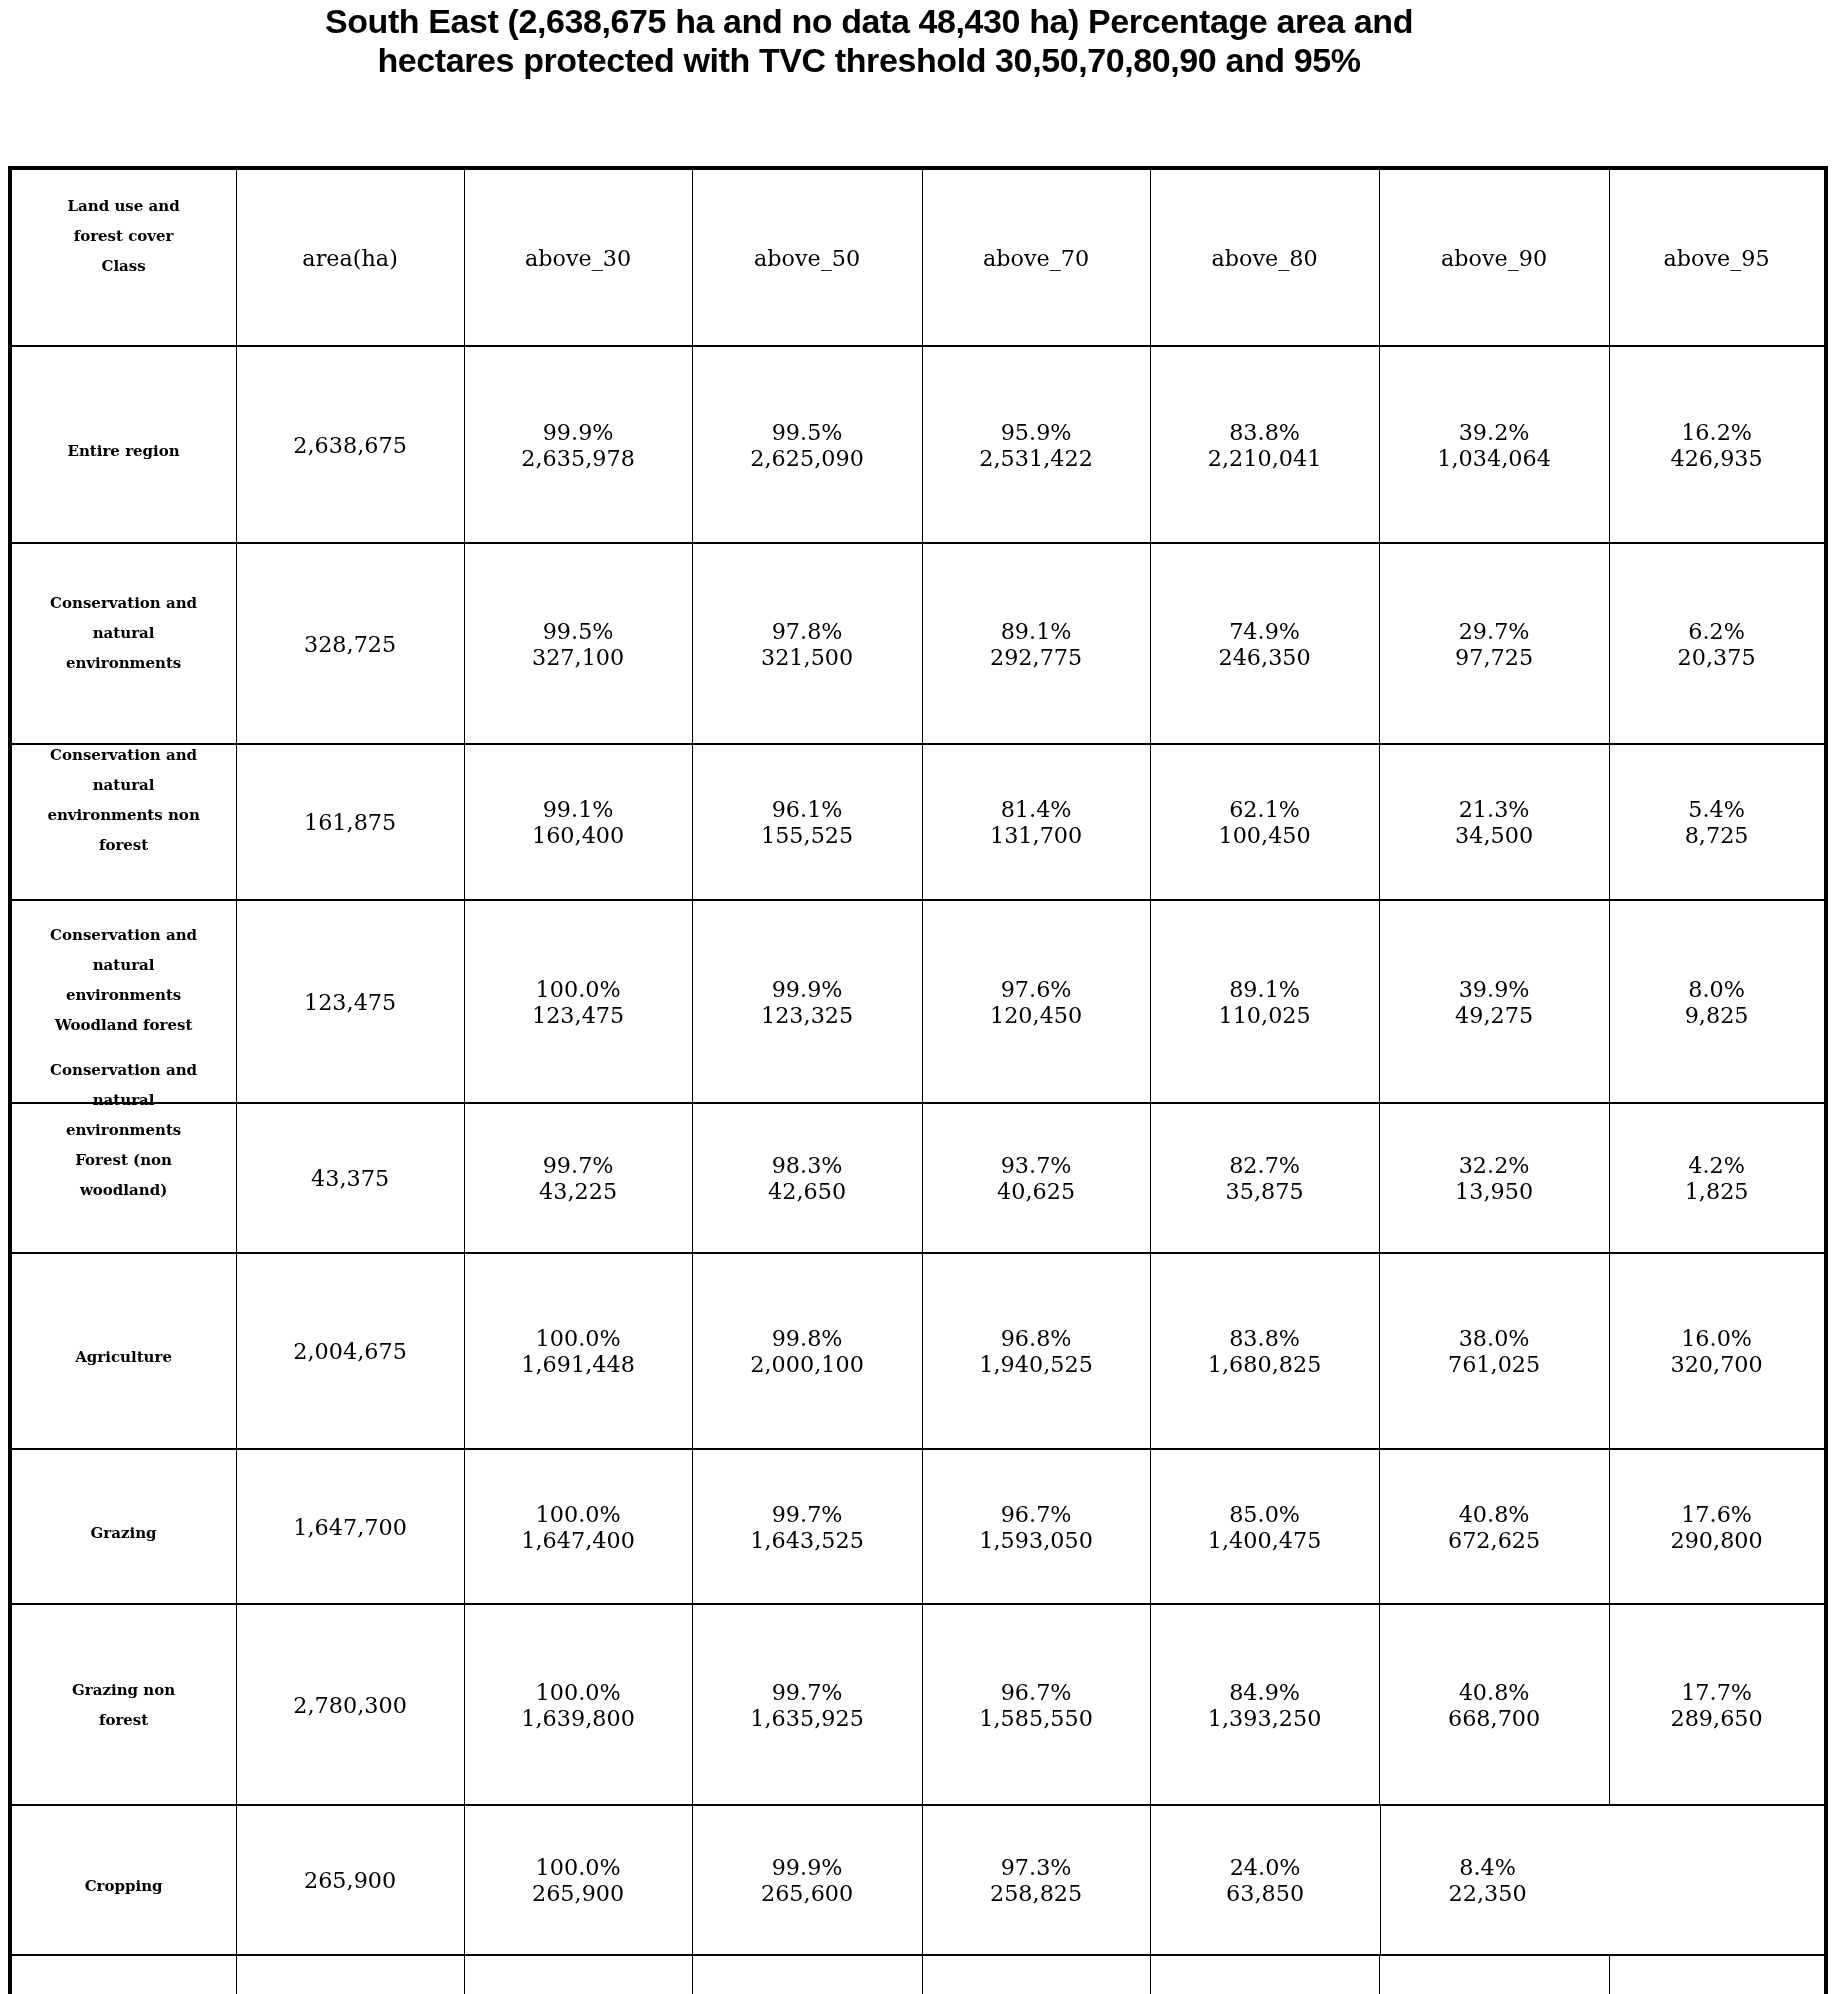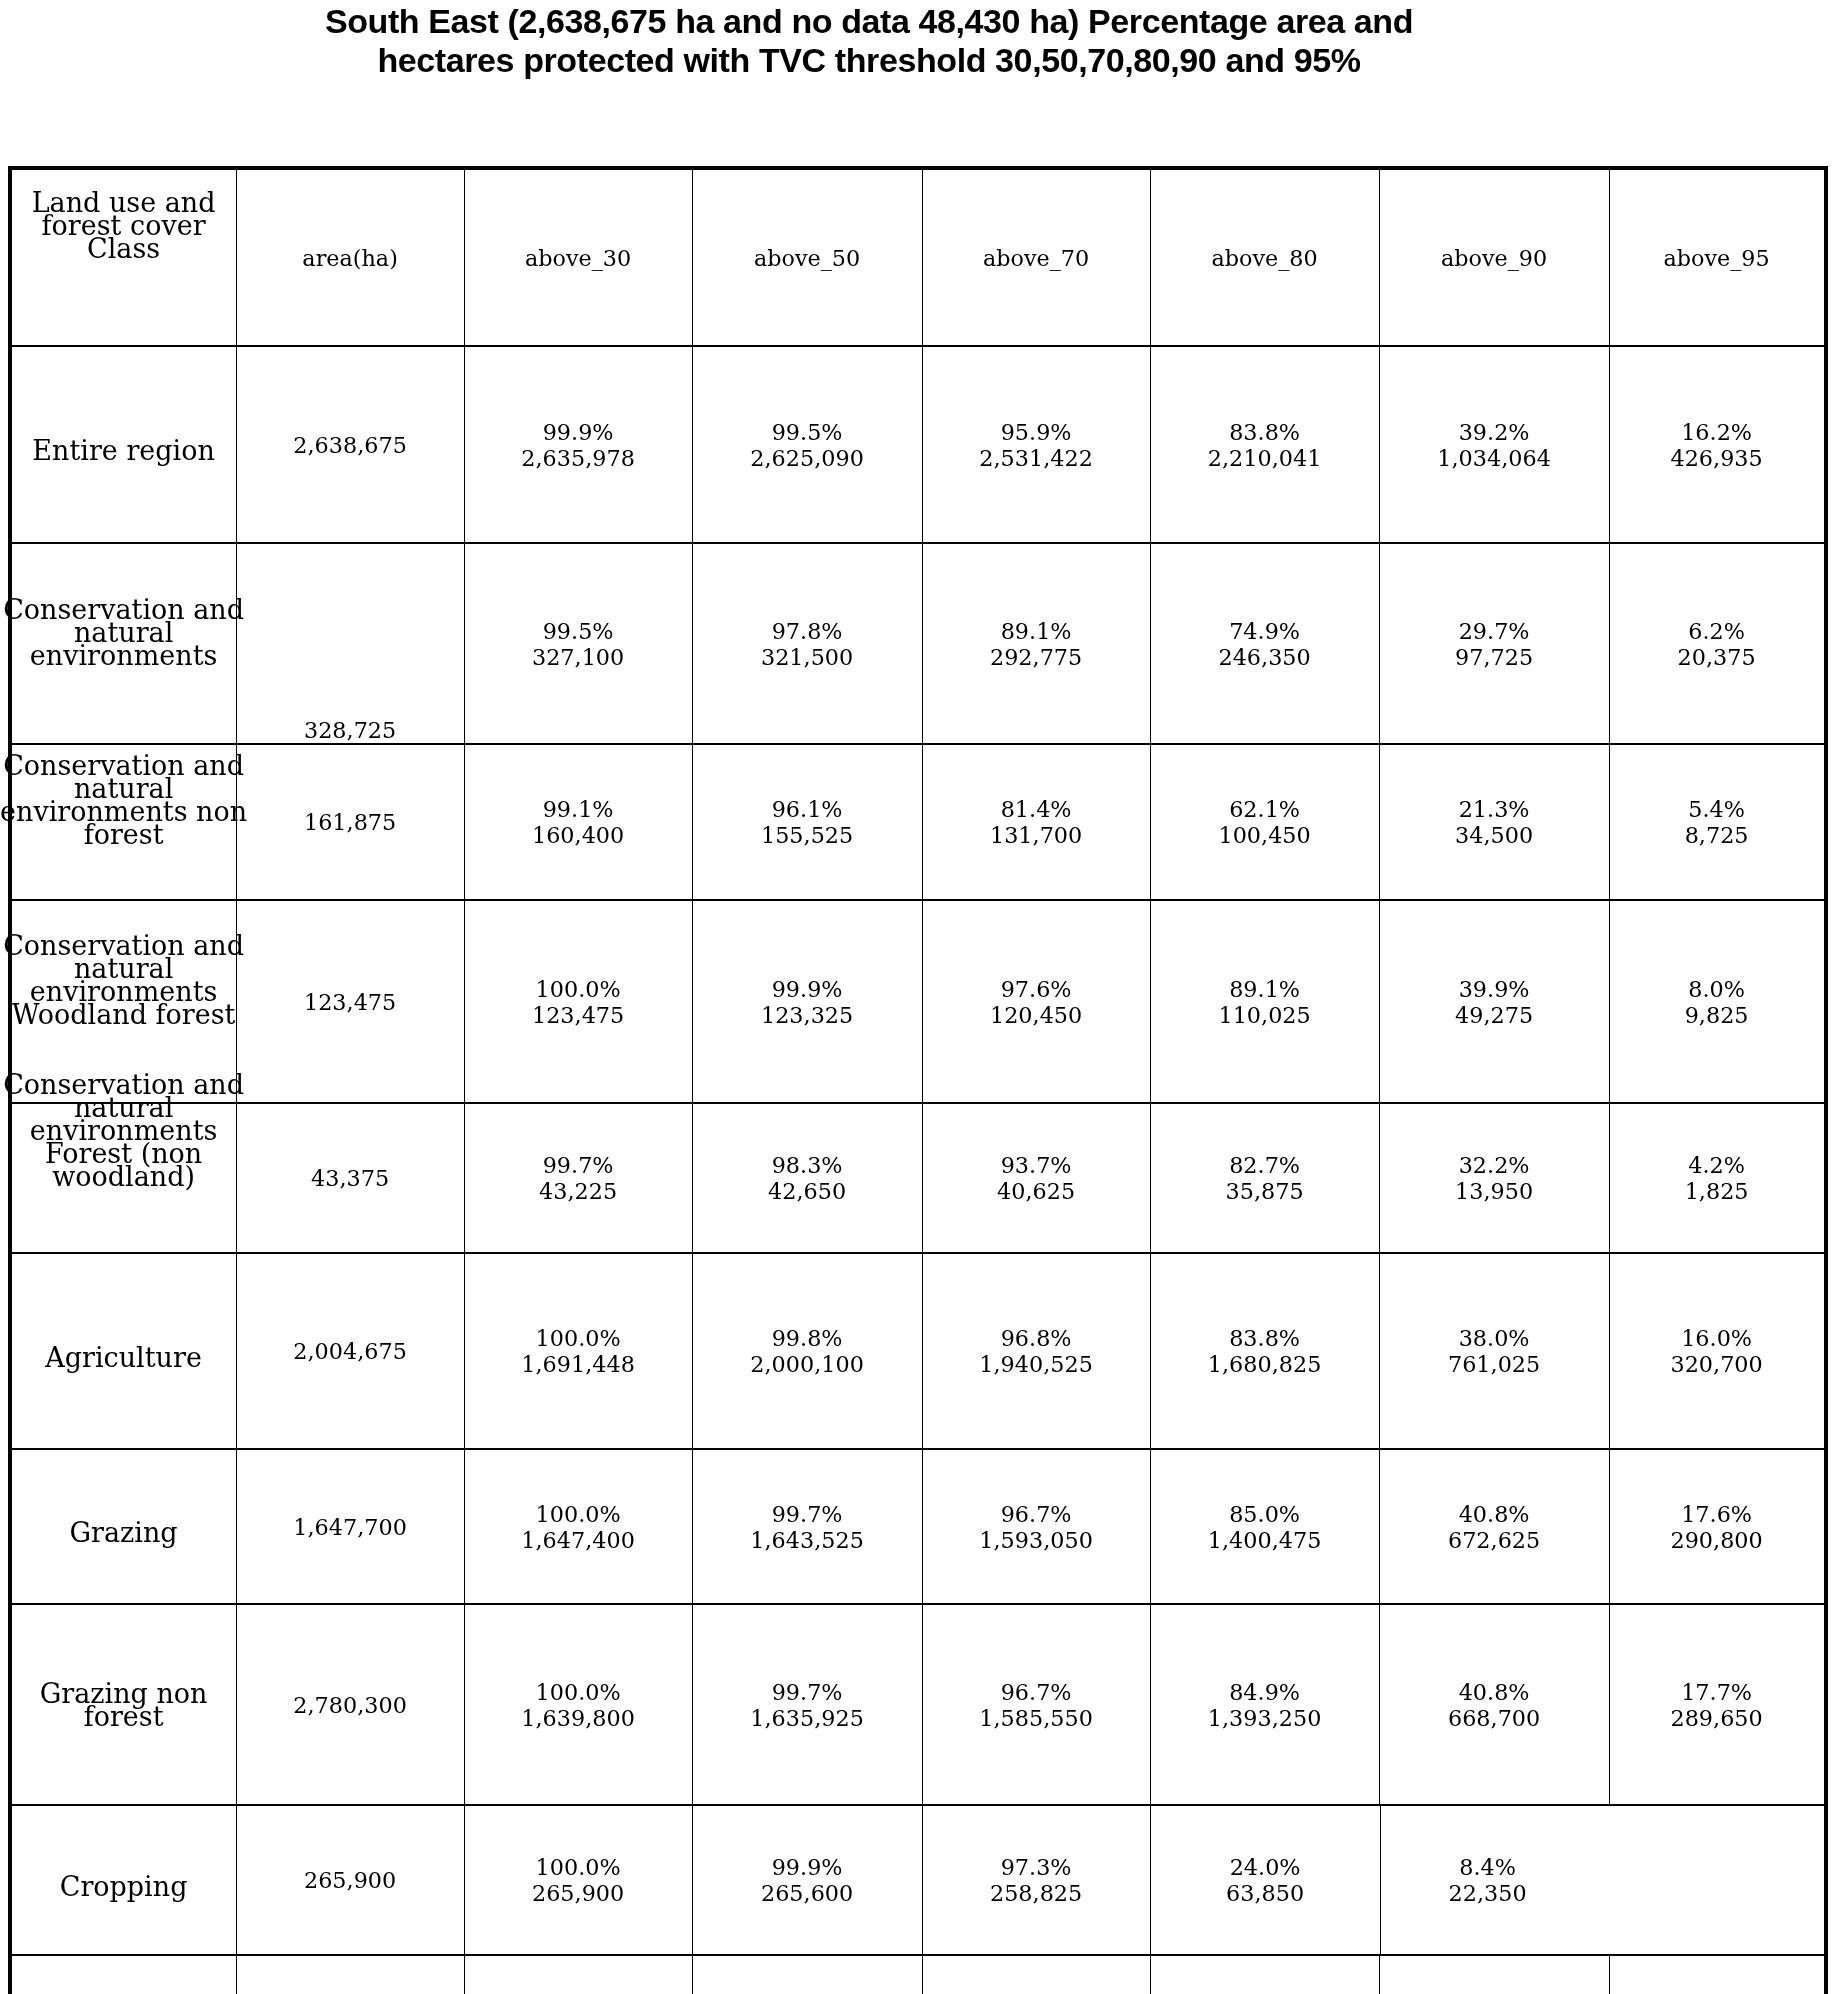--- a/index.html
+++ b/index.html
@@ -42,21 +42,21 @@
   .cell {
     border-right: 1.6px solid #000;
     display: flex; flex-direction: column;
     align-items: center; justify-content: center;
     text-align: center;
     overflow: visible;
     font-size: 22.3px;
     line-height: 26px;
   }
   .cell:last-child { border-right: none; }
-  .c-class { font-weight: normal; font-size: 27px; line-height: 23px; }
+  .c-class { font-weight: bold; font-size: 15px; line-height: 30px; }
   .class-label { white-space: pre; display: block; }
   .thead { height: 177px; }
   .thead .c-class { justify-content: flex-start; padding-top: 21px; }
   .hdr-label { font-size: 22.3px; }
   .pct, .ha { font-size: 22.3px; line-height: 26px; }
 </style>
 </head>
 <body>
 
 <div class="page">
@@ -127,21 +127,21 @@
             <div class="pct">16.2%</div>
             <div class="ha">426,935</div>
           </div>
         </div>
         <div class="trow" style="height: 201px;">
           <div class="cell c-class" style="width: 225px;">
             <span class="class-label" style="transform: translateY(-11.2px);">Conservation and
 natural
 environments</span>
           </div>
-          <div class="cell" style="width: 228px; justify-content: flex-end;">
+          <div class="cell" style="width: 228px;">
             <span class="ha">328,725</span>
           </div>
           <div class="cell" style="width: 228px;">
             <div class="pct">99.5%</div>
             <div class="ha">327,100</div>
           </div>
           <div class="cell" style="width: 230px;">
             <div class="pct">97.8%</div>
             <div class="ha">321,500</div>
           </div>

